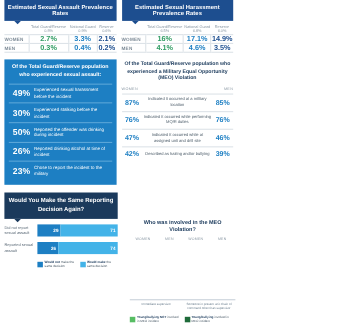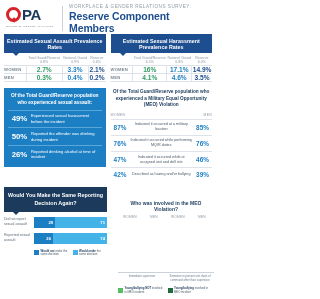--- a/index.html
+++ b/index.html
@@ -122,34 +122,20 @@
   .clgsw { width:5px;height:5px;flex:0 0 5px;margin-top:0.5px;}
   .clgsw.lt{background:#57bd63;} .clgsw.dk{background:#1f6b3a;}
   .clgtx { font-size:2.8px; line-height:1.3; color:#4a5a67;}
   .clgtx b { color:#1b3a5c; }
 </style>
 </head>
 <body>
 
 <div class="page">
 
-  <div class="header">
-    <div class="logo">
-      <div class="logo-row">
-        <div class="logo-o"></div>
-        <div class="logo-pa">PA</div>
-      </div>
-      <div class="logo-tag">OFFICE OF PEOPLE ANALYTICS</div>
-    </div>
-    <div class="hdr-divider"></div>
-    <div class="hdr-texts">
-      <div class="hdr-eyebrow">WORKPLACE &amp; GENDER RELATIONS SURVEY:</div>
-      <div class="hdr-title">Reserve Component Members</div>
-    </div>
-  </div>
 
   <div class="tables">
 
     <div class="tcard">
       <div class="tbanner">Estimated Sexual Assault Prevalence Rates</div>
       <table class="prev">
         <tbody>
             <tr>
           <th class="rowlbl"></th>
           <th class="colhead">
@@ -220,26 +206,34 @@
   <div class="middle">
 
     <div class="mcol">
       <div class="bluepanel">
         <div class="bp-title">Of the Total Guard/Reserve population who experienced sexual assault:</div>
         <div class="bp-row">
           <div class="bp-pct">49%</div>
           <div class="bp-txt">Experienced sexual harassment before the incident</div>
         </div>
         <div class="bp-row">
+          <div class="bp-pct">30%</div>
+          <div class="bp-txt">Experienced stalking before the incident</div>
+        </div>
+        <div class="bp-row">
           <div class="bp-pct">50%</div>
           <div class="bp-txt">Reported the offender was drinking during incident</div>
         </div>
         <div class="bp-row">
           <div class="bp-pct">26%</div>
           <div class="bp-txt">Reported drinking alcohol at time of incident</div>
+        </div>
+        <div class="bp-row">
+          <div class="bp-pct">23%</div>
+          <div class="bp-txt">Chose to report the incident to the military</div>
         </div>
       </div>
     </div>
 
     <div class="mcol">
       <div class="meo-title">Of the Total Guard/Reserve population who experienced a Military Equal Opportunity (MEO) Violation</div>
       <div class="meo-head">
         <div class="hw">WOMEN</div>
         <div class="hs"></div>
         <div class="hm">MEN</div>

